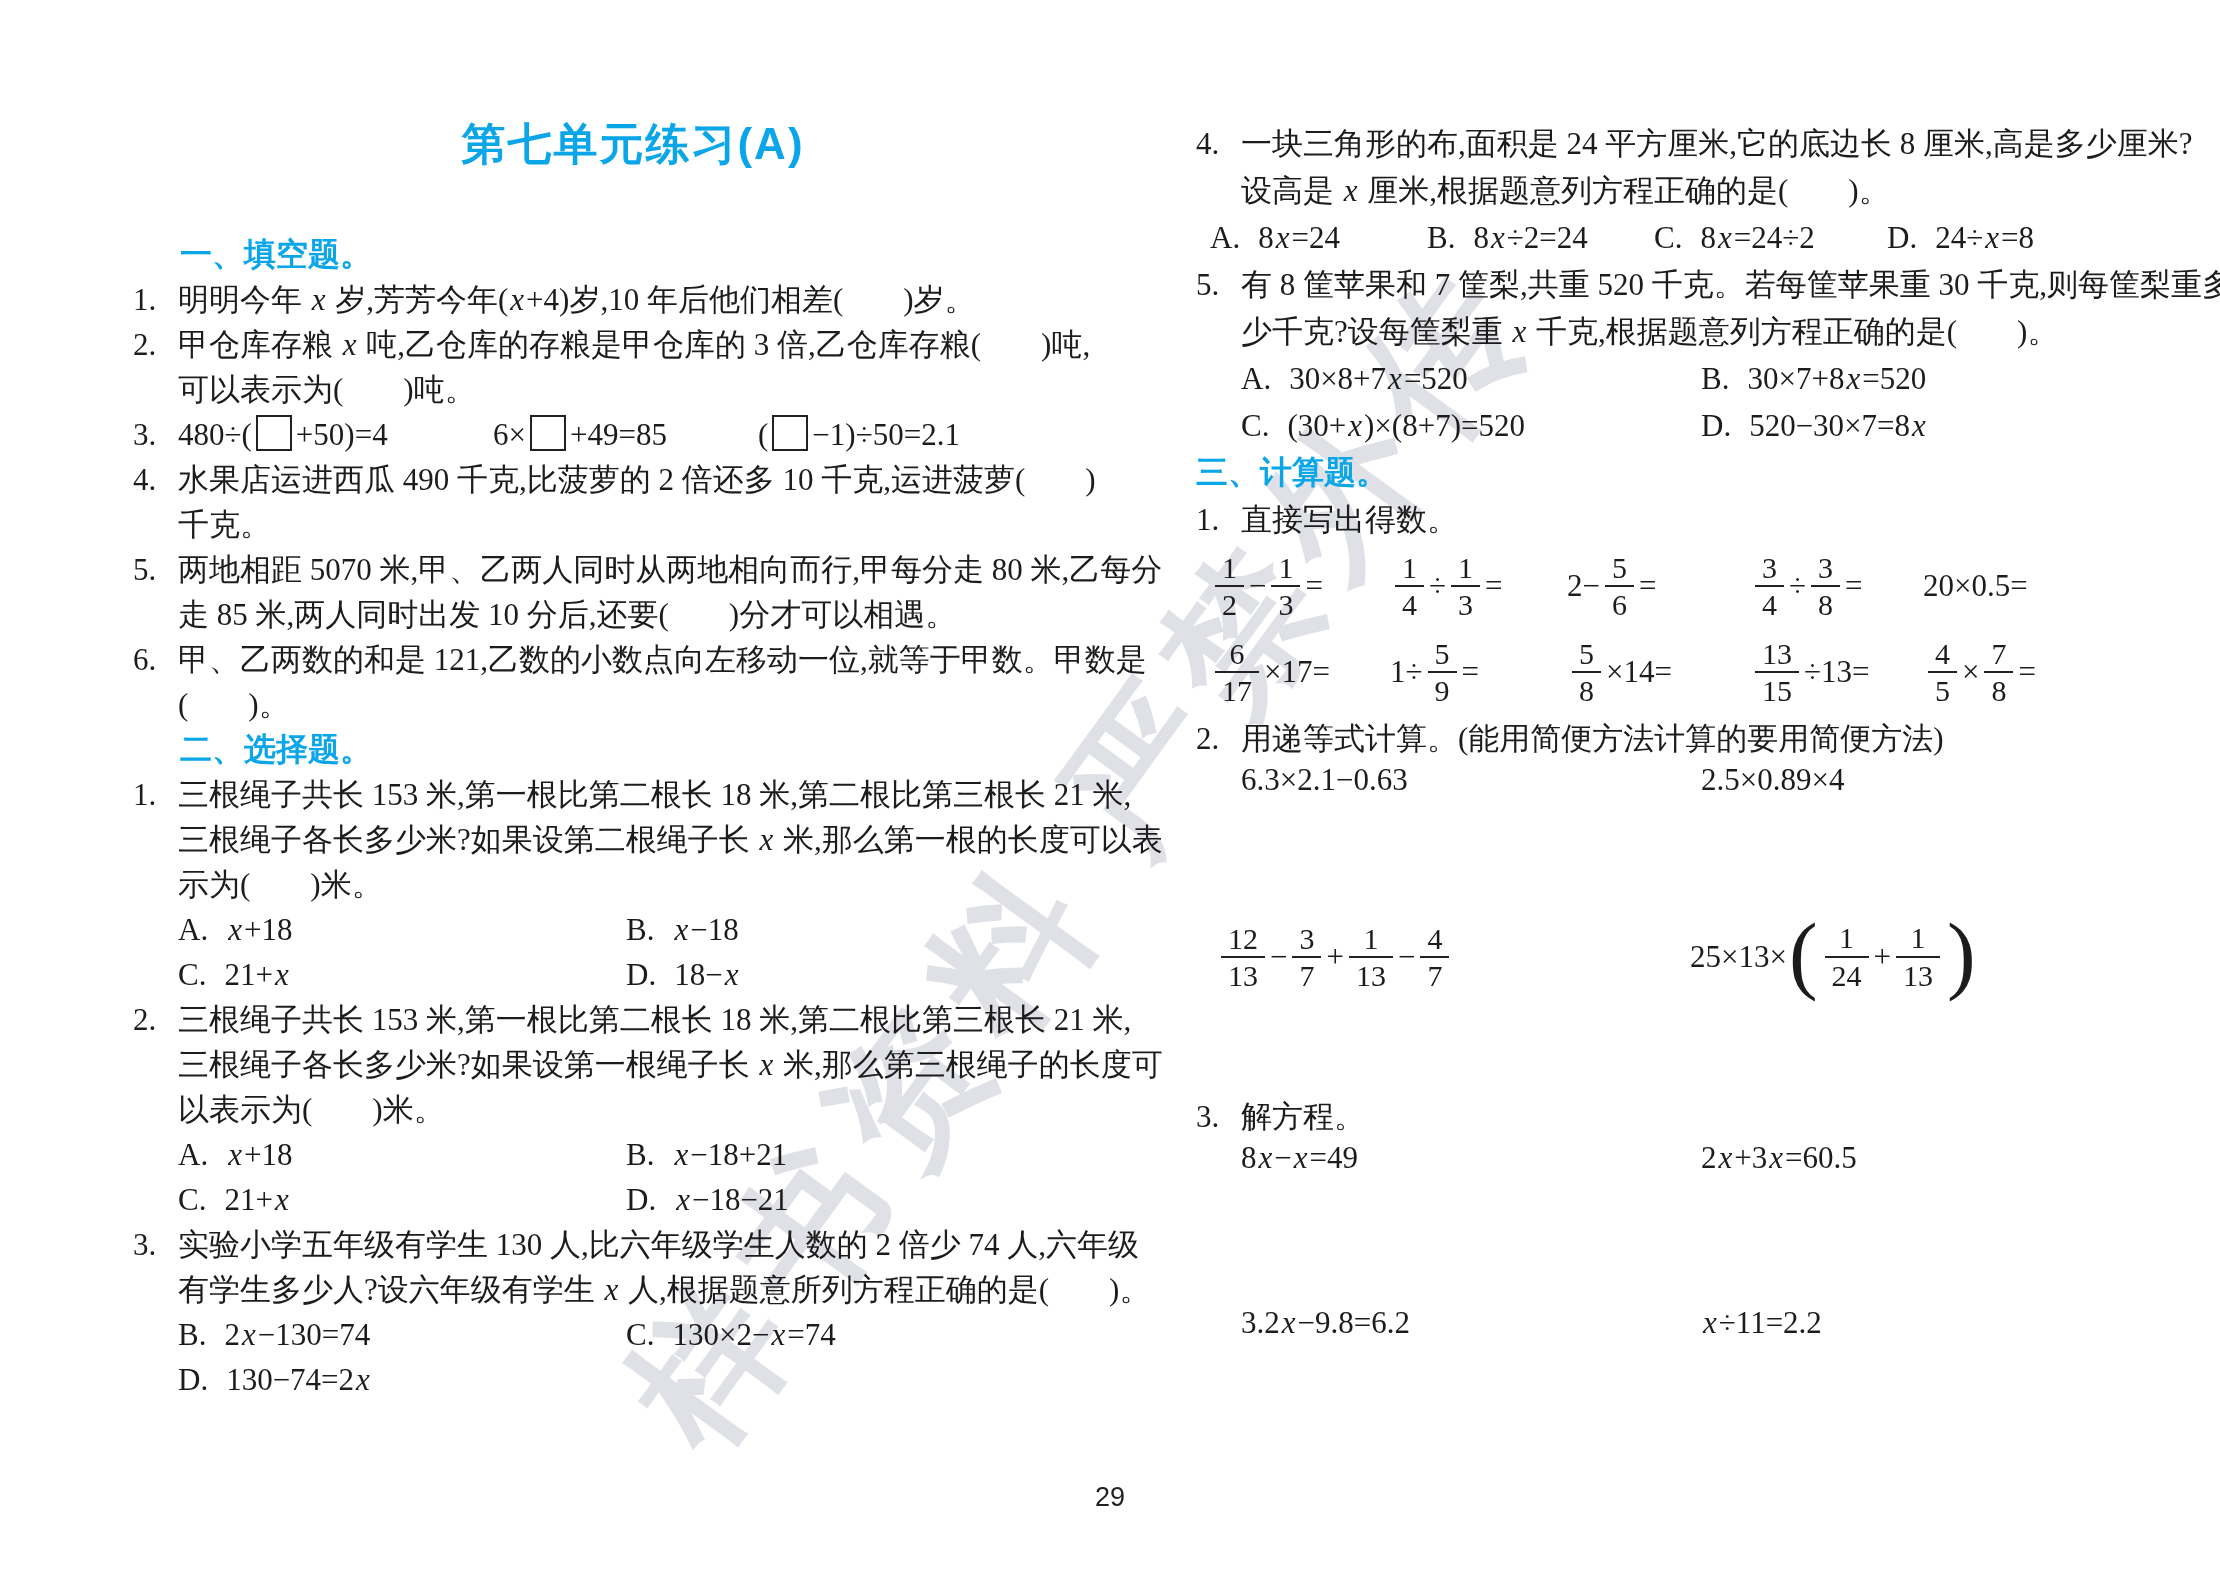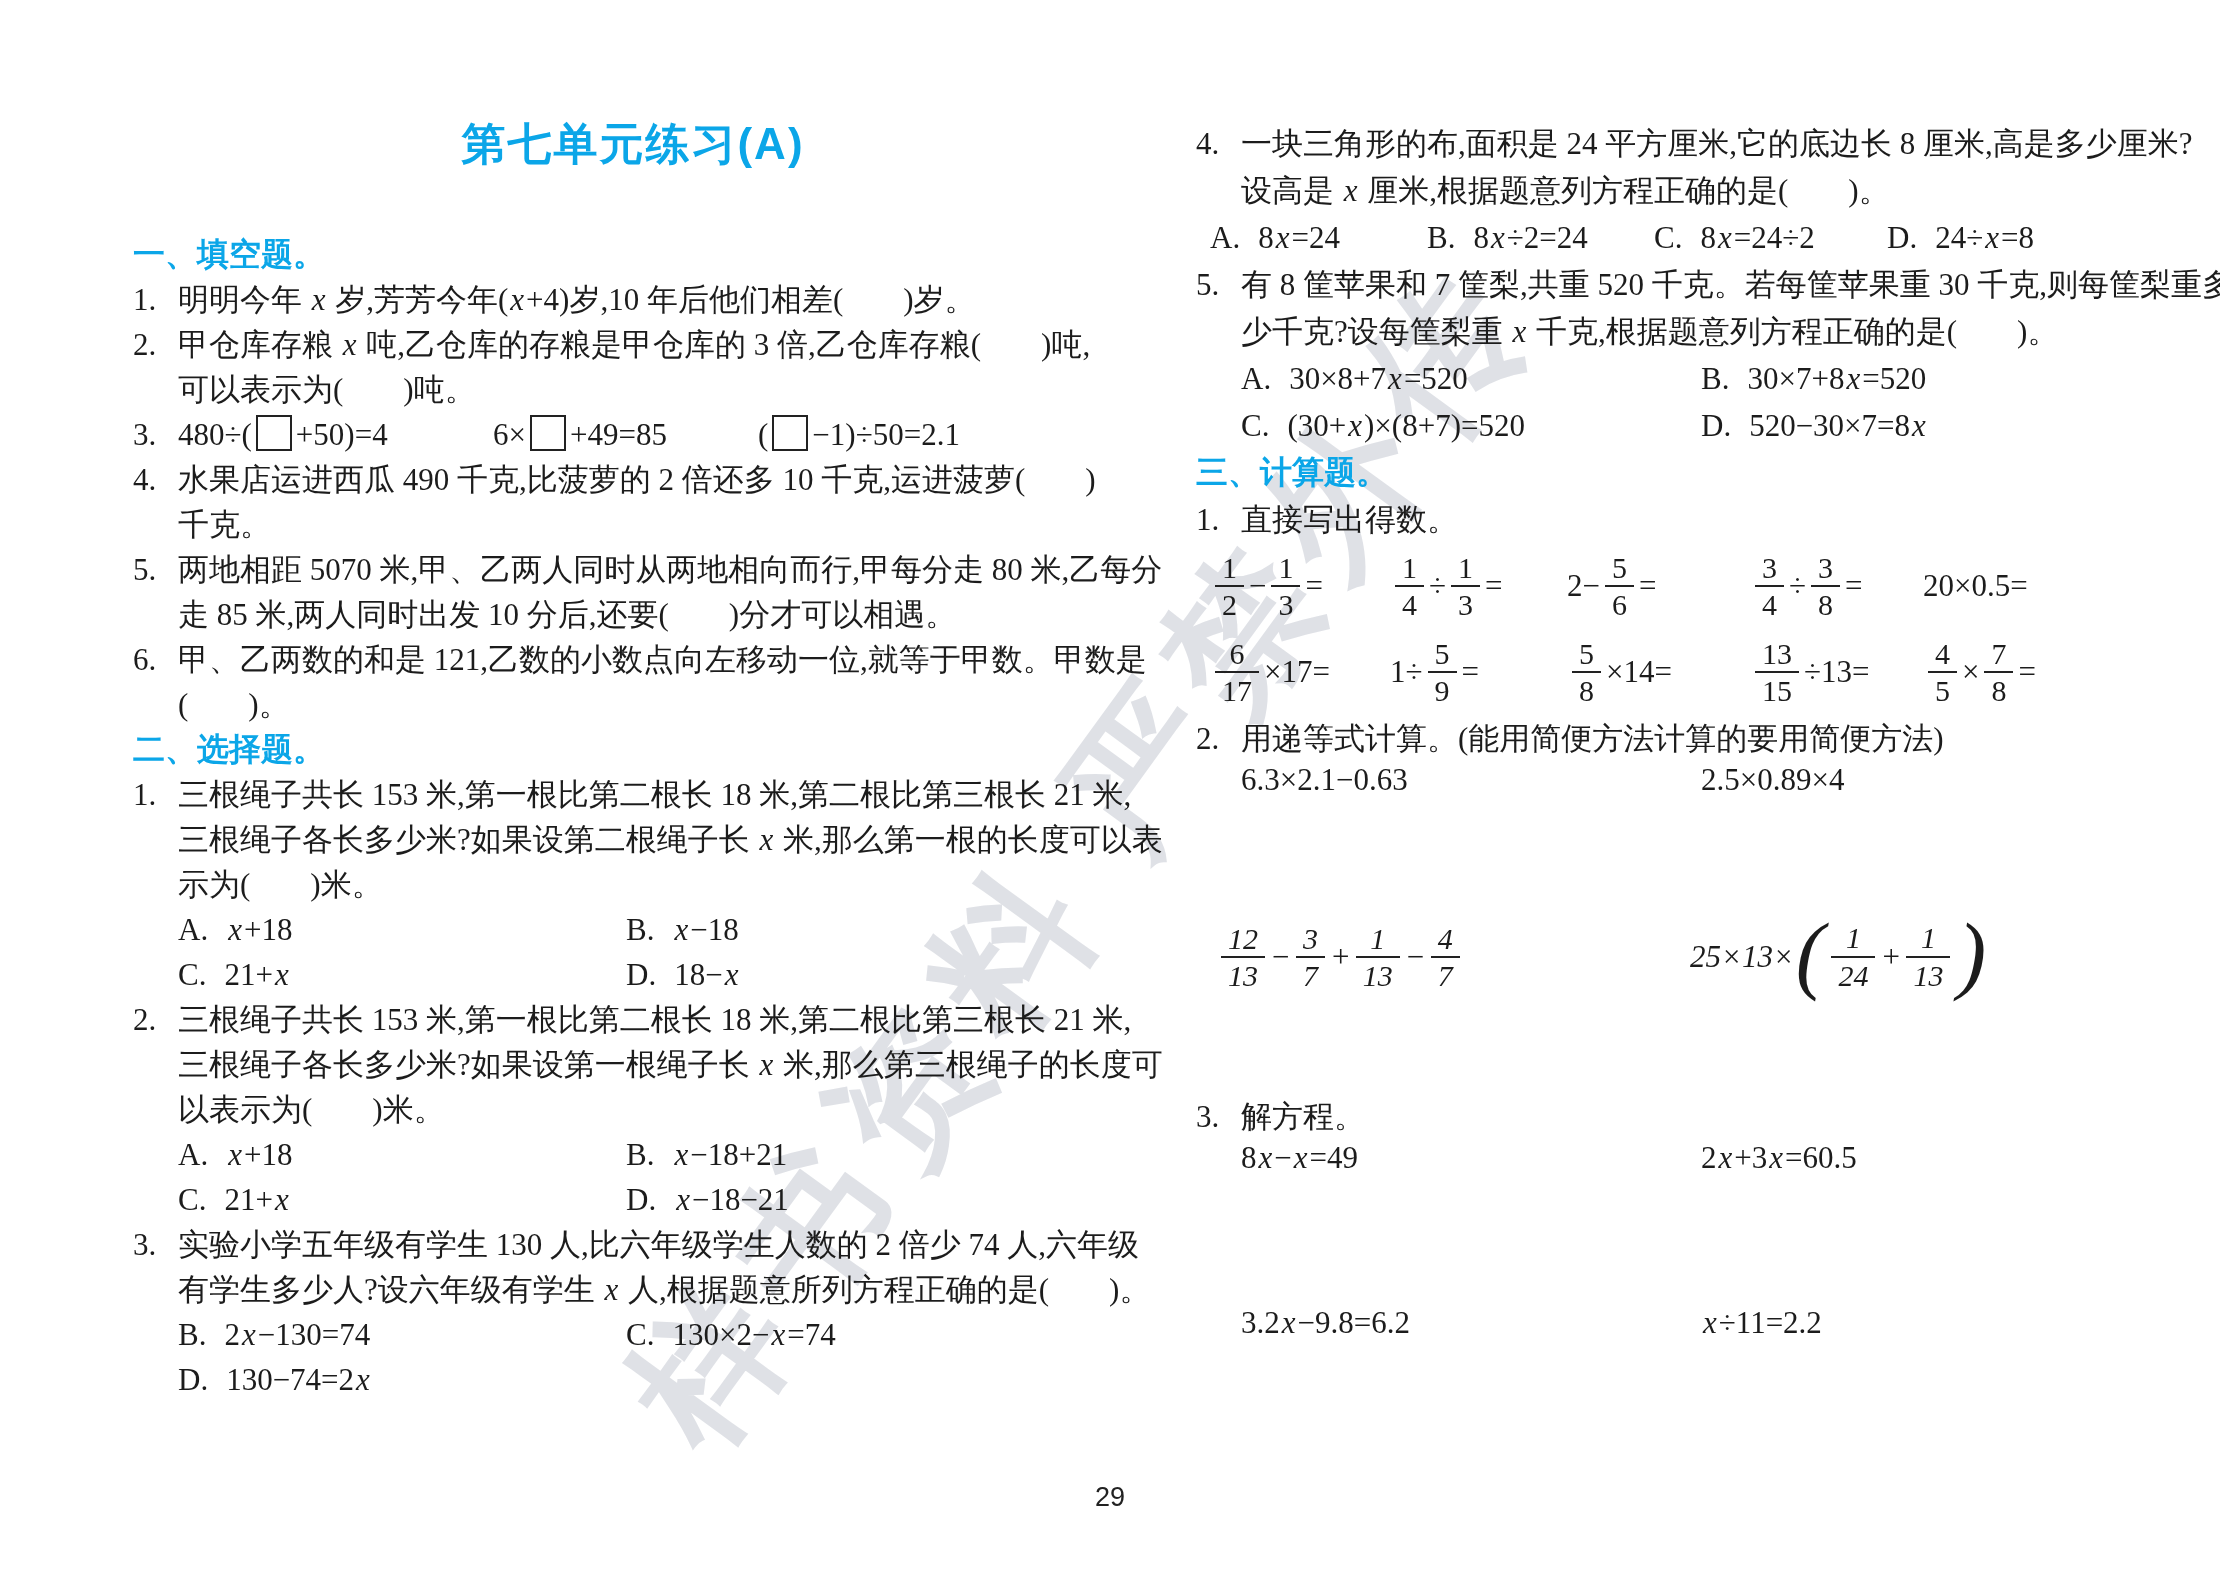--- a/index.html
+++ b/index.html
@@ -16,21 +16,21 @@
   .title{
     margin:6px 0 62px 0;text-align:center;
     font-family:"Liberation Sans","DejaVu Sans",sans-serif;
     font-weight:700;font-size:44px;line-height:52px;color:var(--accent,#0ba6e8);
     letter-spacing:2px;
   }
   .sec{
     font-family:"Liberation Sans","DejaVu Sans",sans-serif;
     font-weight:700;font-size:32px;color:var(--accent,#0ba6e8);
   }
-  .left .sec{height:45px;line-height:45px;}
+  .left .sec{height:45px;line-height:45px;margin-left:47px;}
   .right .sec{height:47px;line-height:47px;}
 
   .item{display:flex;align-items:flex-start;}
   .no{flex:0 0 45px;white-space:nowrap;}
   .left .no{height:45px;line-height:45px;}
   .right .no{height:47px;line-height:47px;}
   .ibody{flex:1 1 auto;min-width:0;}
   .ln{white-space:nowrap;}
   .left .ln,.left .no,.left .sec{height:45px;line-height:45px;}
   .right .ln,.right .no{height:47px;line-height:47px;}
@@ -65,21 +65,21 @@
   
   .oralrow{display:flex;align-items:center;height:86px;padding-left:14px;}
   .ocell1{width:180px;}
   .ocell2{width:177px;}
   .ocell3{width:183px;}
   .ocell4{width:173px;}
   .ocell5{width:150px;}
 
   .exprrow{display:flex;align-items:flex-start;height:47px;padding-left:45px;font-family:Liberation Serif, serif;}
   .exprrow .ecell{width:460px;white-space:nowrap;}
-  .fracrow{display:flex;align-items:center;height:96px;padding-left:20px;font-style:italic;}
+  .fracrow{display:flex;align-items:center;height:96px;padding-left:20px;}
   .fracrow .fcell{width:474px;}
 
   .sp90{height:100px;}
   .sp88{height:88px;}
   .sp118{height:118px;}
 
   .watermark{
     position:absolute;left:1085px;top:855px;
     transform:translate(-50%,-50%) rotate(-54deg);
     font-family:"Liberation Serif","DejaVu Serif",serif;

